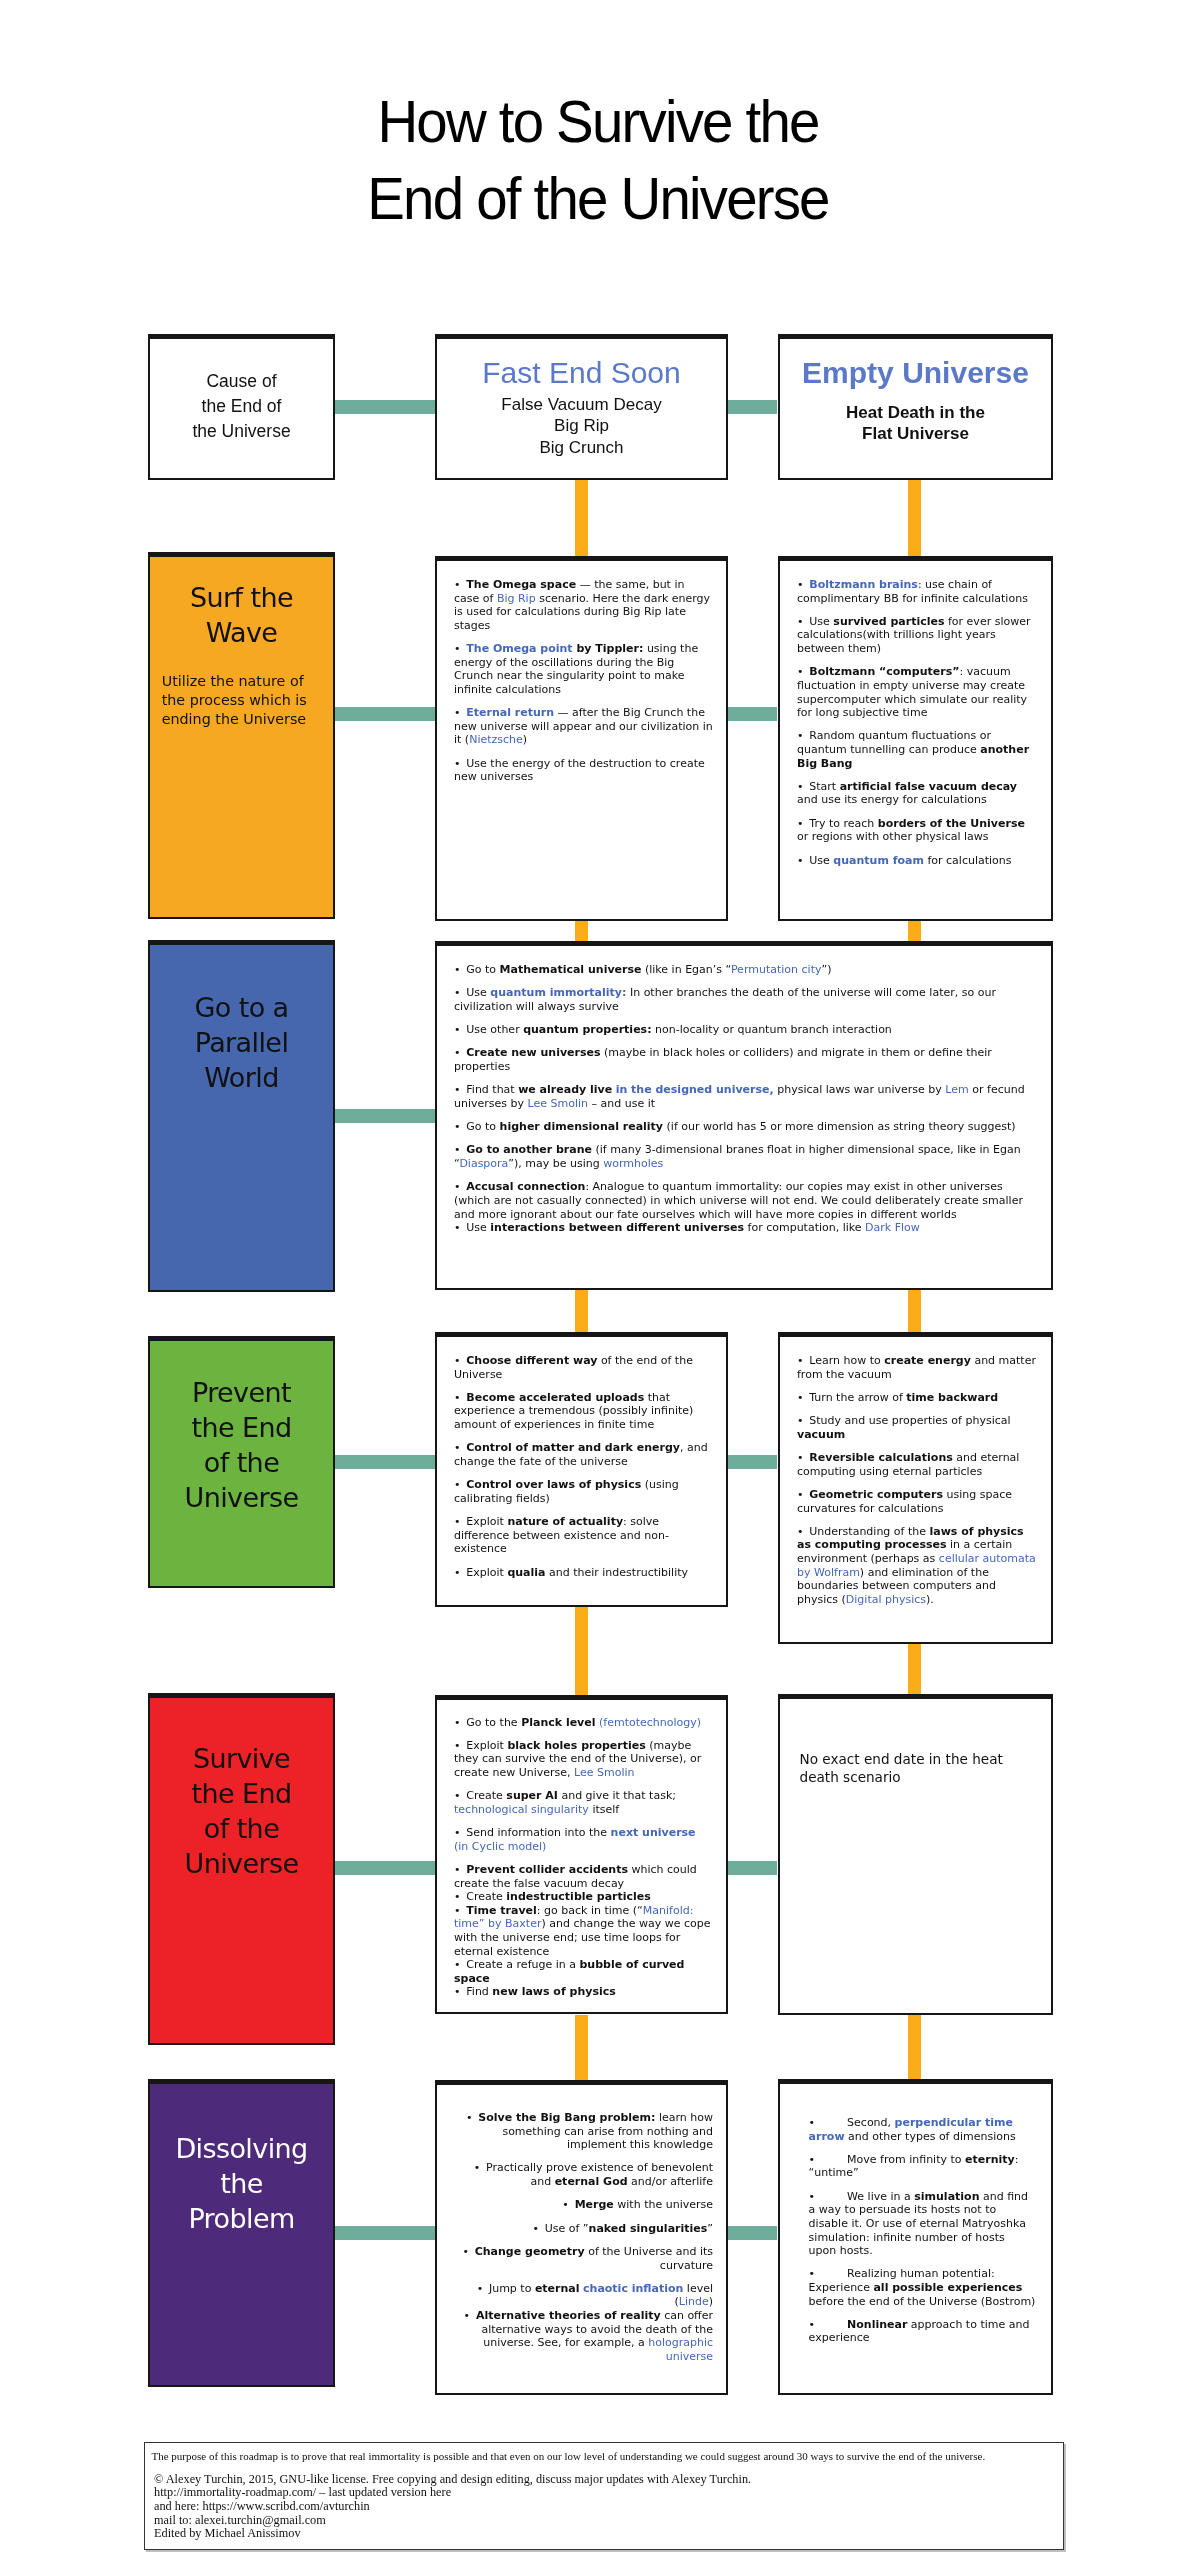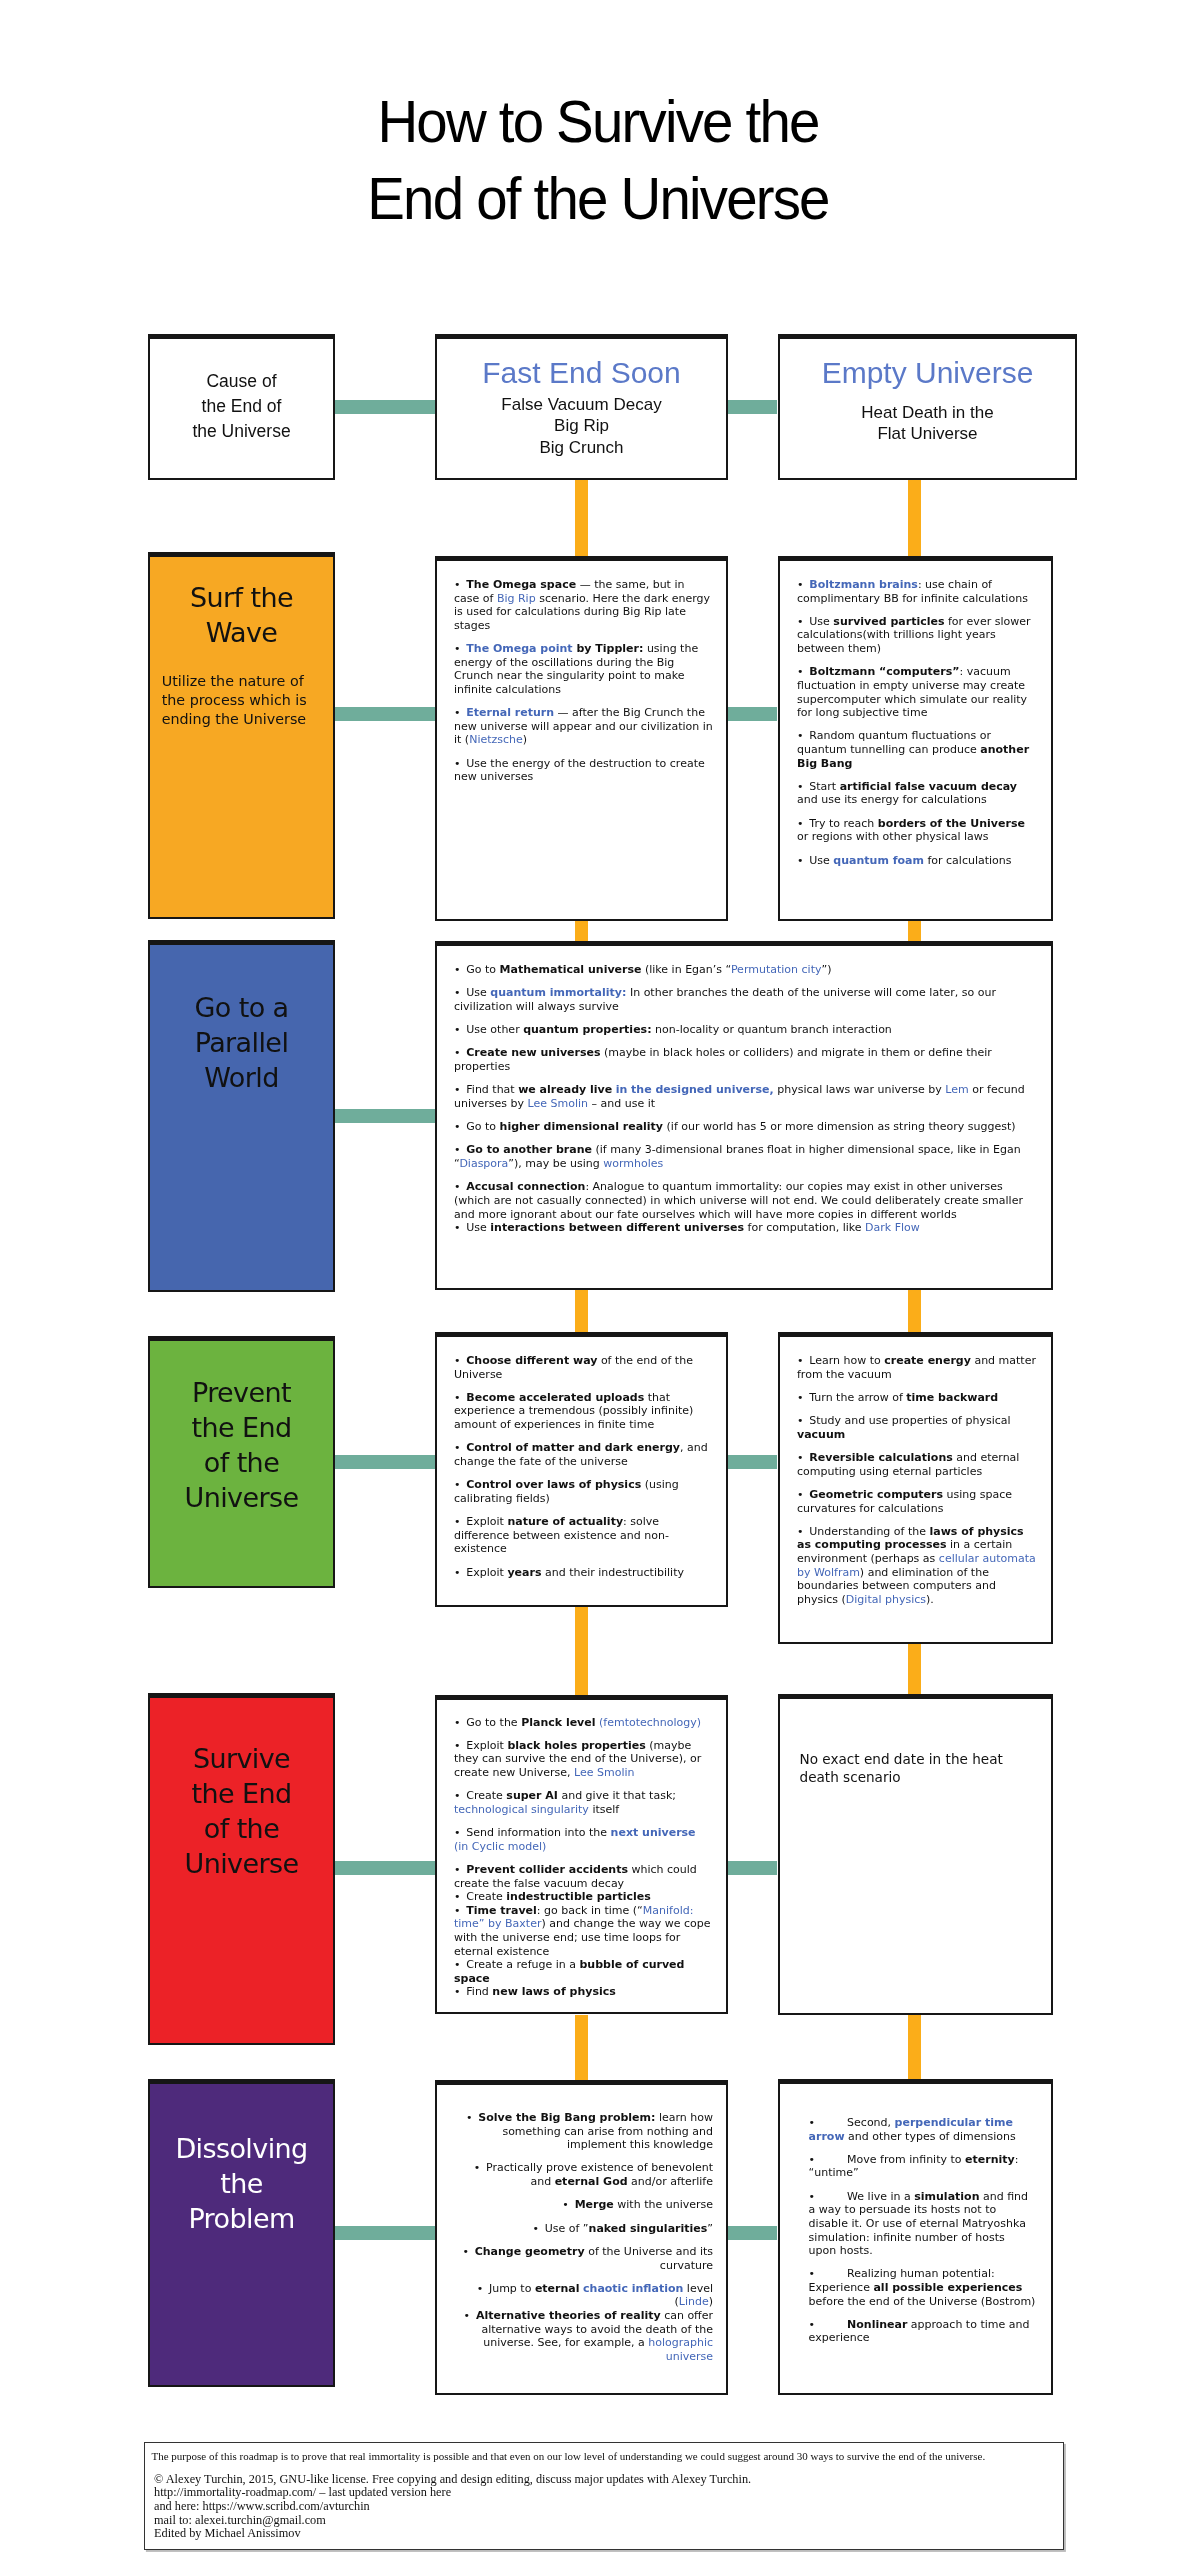--- a/index.html
+++ b/index.html
@@ -58,21 +58,21 @@
     <div class="htitle">Fast End Soon</div>
     <div class="hsub">False Vacuum Decay
 Big Rip
 Big Crunch</div>
   </div>
   <div class="box" id="cause" style="left:148px;top:334px;width:187px;height:146px;">
     <div class="hcause">Cause of
 the End of
 the Universe</div>
   </div>
-  <div class="box" style="left:778px;top:334px;width:299px;height:146px;">
+  <div class="box" style="left:778px;top:334px;width:275px;height:146px;font-weight:bold;">
     <div class="htitle">Empty Universe</div>
     <div class="hsub" style="margin-top:11.7px;">Heat Death in the
 Flat Universe</div>
   </div>
 
   <div class="teal" style="left:335px;top:400px;width:100px;"></div>
   <div class="teal" style="left:728px;top:400px;width:49px;"></div>
   <div class="teal" style="left:335px;top:707px;width:100px;"></div>
   <div class="teal" style="left:728px;top:707px;width:49px;"></div>
   <div class="teal" style="left:335px;top:1109px;width:100px;"></div>
@@ -146,21 +146,21 @@
 of the
 Universe</div>
   </div>
   <div class="box" style="left:435px;top:1332px;width:293px;height:275px;">
     <div class="content">
         <div class="bullet"><span class="glyph">•</span><span class="bold">Choose different way</span><span> of the end of the Universe</span></div>
         <div class="bullet"><span class="glyph">•</span><span class="bold">Become accelerated uploads</span><span> that experience a tremendous (possibly infinite) amount of experiences in finite time</span></div>
         <div class="bullet"><span class="glyph">•</span><span class="bold">Control of matter and dark energy</span><span>, and change the fate of the universe</span></div>
         <div class="bullet"><span class="glyph">•</span><span class="bold">Control over laws of physics</span><span> (using calibrating fields)</span></div>
         <div class="bullet"><span class="glyph">•</span><span>Exploit </span><span class="bold">nature of actuality</span><span>: solve difference between existence and non-existence</span></div>
-        <div class="bullet"><span class="glyph">•</span><span>Exploit </span><span class="bold">years</span><span> and their indestructibility</span></div>
+        <div class="bullet"><span class="glyph">•</span><span>Exploit </span><span class="bold">qualia</span><span> and their indestructibility</span></div>
       </div>
   </div>
   <div class="box" style="left:778px;top:1332px;width:275px;height:312px;">
     <div class="content">
         <div class="bullet"><span class="glyph">•</span><span>Learn how to </span><span class="bold">create energy</span><span> and matter from the vacuum</span></div>
         <div class="bullet"><span class="glyph">•</span><span>Turn the arrow of </span><span class="bold">time backward</span></div>
         <div class="bullet"><span class="glyph">•</span><span>Study and use properties of physical </span><span class="bold">vacuum</span></div>
         <div class="bullet"><span class="glyph">•</span><span class="bold">Reversible calculations</span><span> and eternal computing using eternal particles</span></div>
         <div class="bullet"><span class="glyph">•</span><span class="bold">Geometric computers</span><span> using space curvatures for calculations</span></div>
         <div class="bullet"><span class="glyph">•</span><span>Understanding of the </span><span class="bold">laws of physics as computing processes</span><span> in a certain environment (perhaps as </span><span class="link">cellular automata by Wolfram</span><span>) and elimination of the boundaries between computers and physics (</span><span class="link">Digital physics</span><span>).</span></div>

